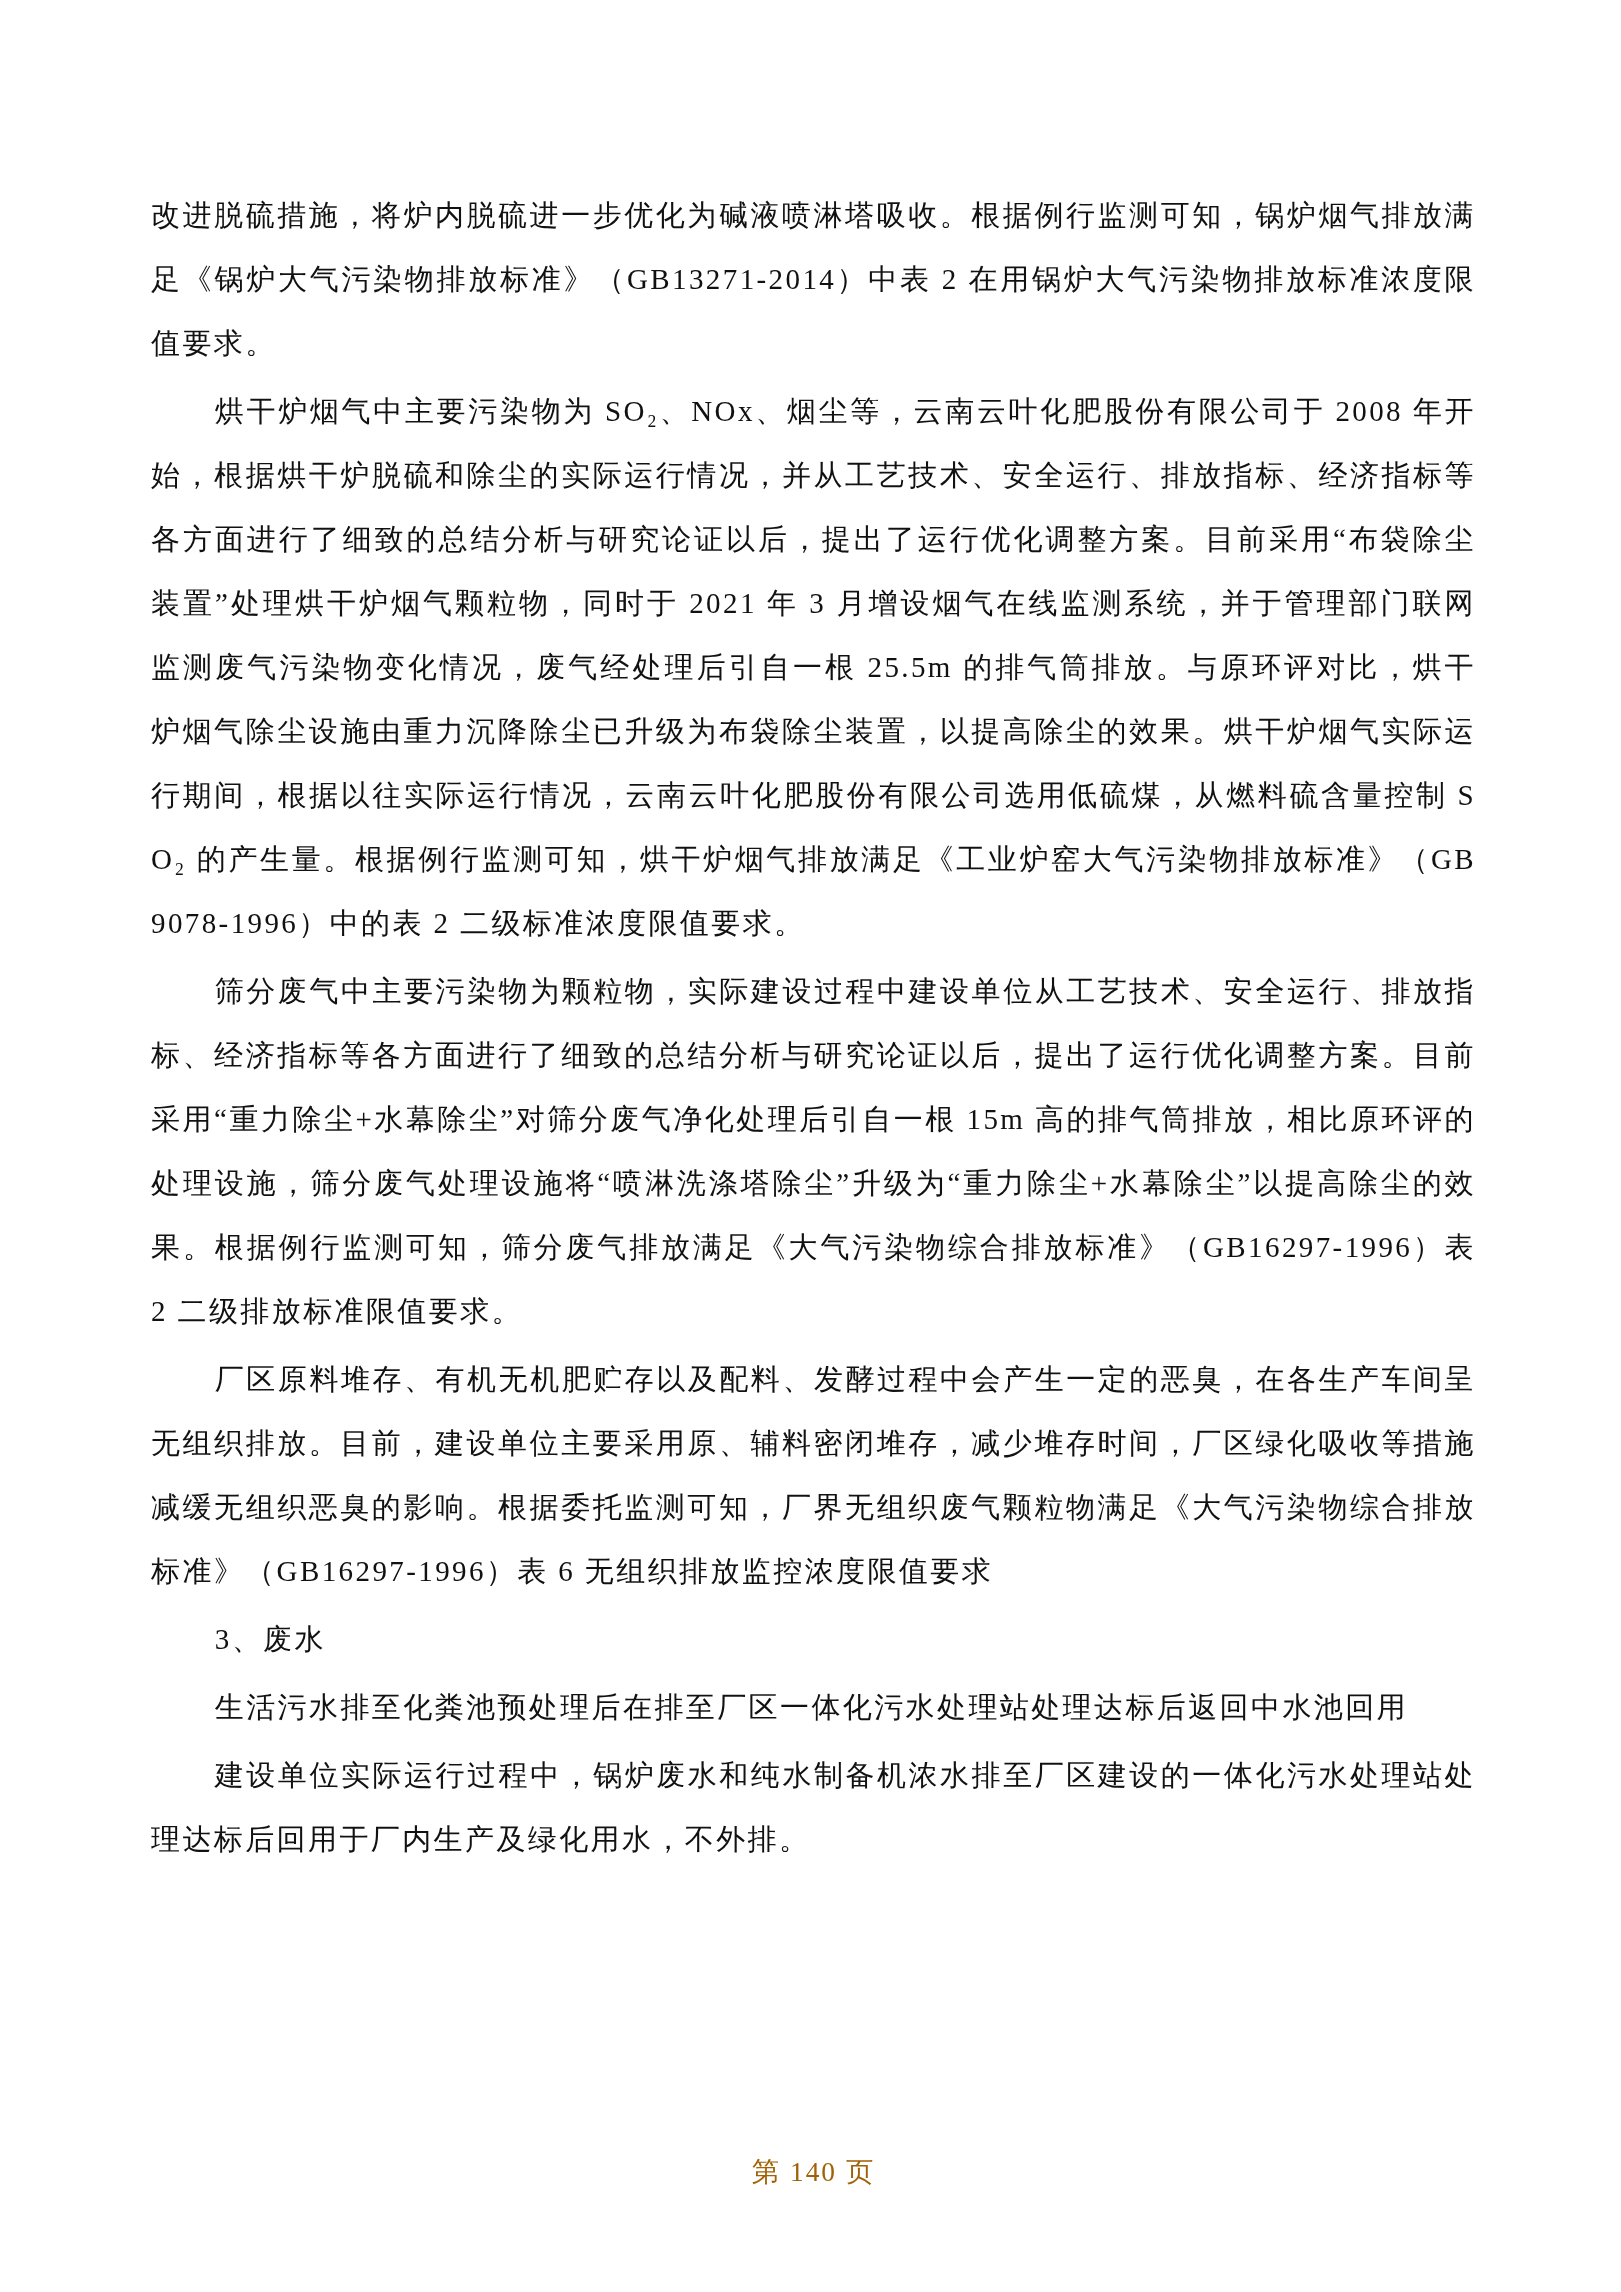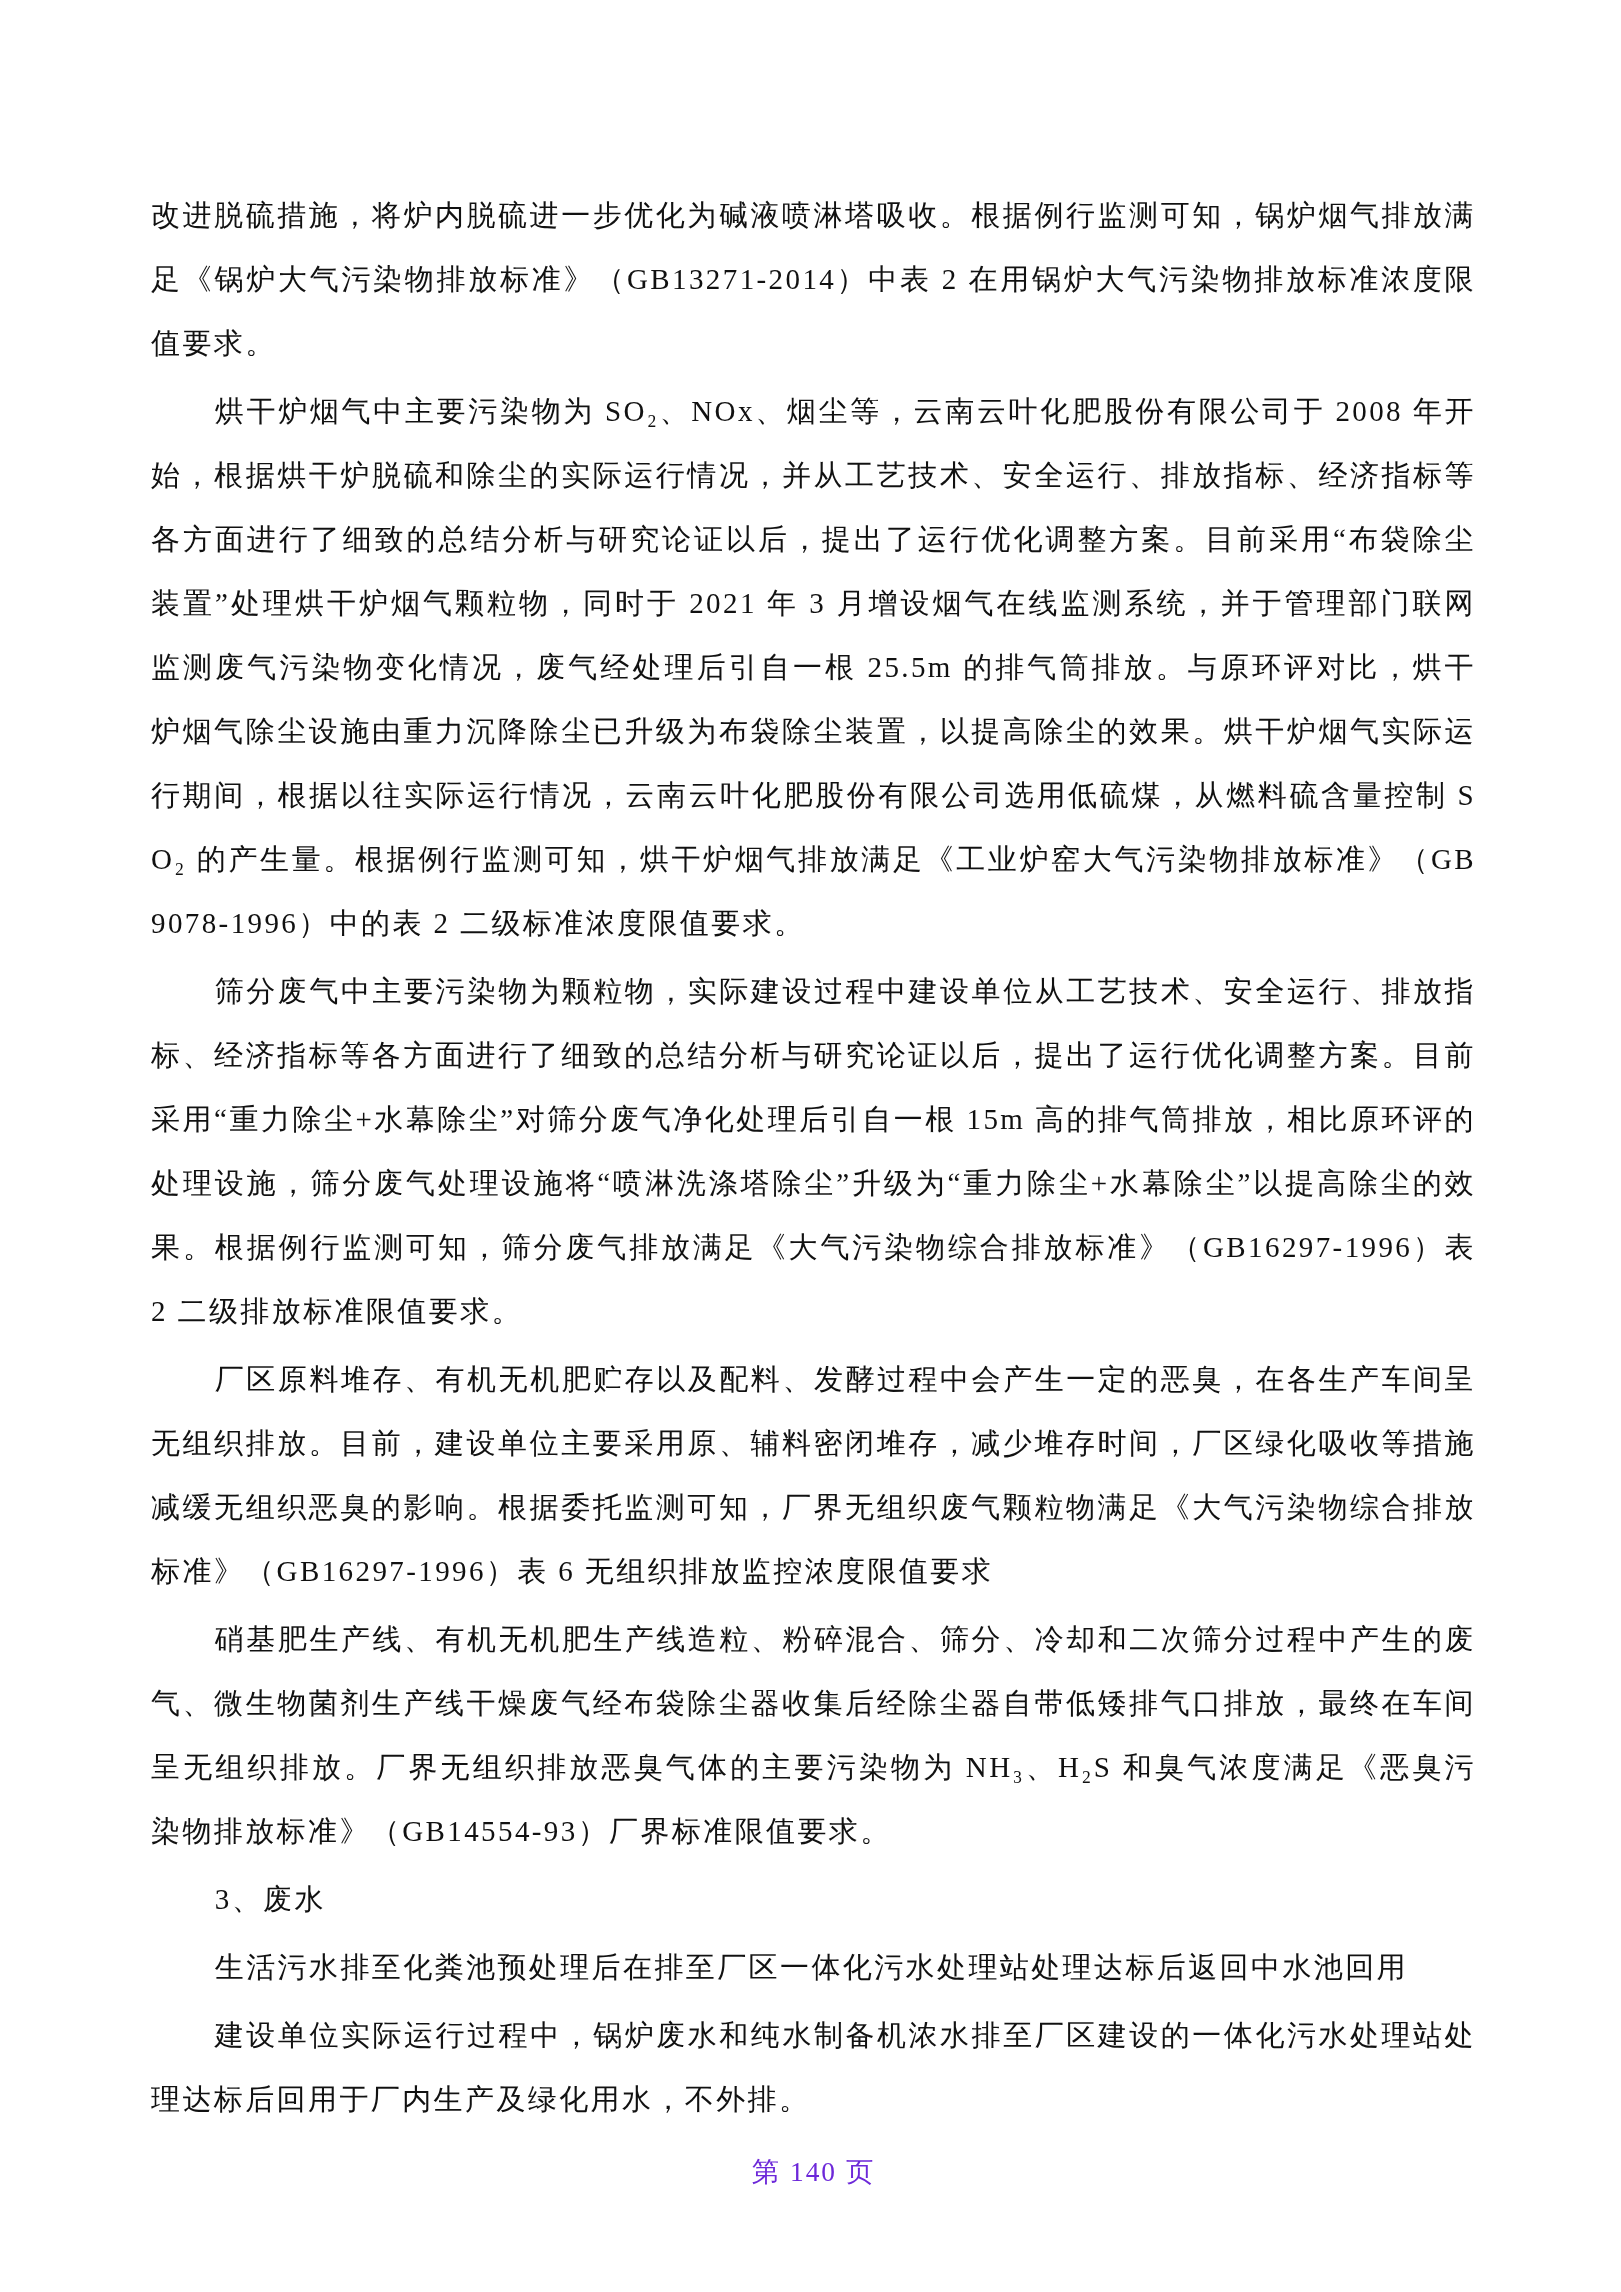--- a/index.html
+++ b/index.html
@@ -34,31 +34,30 @@
     text-indent: 2.2em;
   }
   .footer {
     position: absolute;
     top: 2154px;
     left: 147px;
     width: 1333px;
     text-align: center;
     font-size: 27.4px;
     letter-spacing: 2px;
-    color: #6d28d9;
+    color: #a16207;
   }
 </style>
 </head>
 <body>
 
 <div class="page">
   <p>改进脱硫措施，将炉内脱硫进一步优化为碱液喷淋塔吸收。根据例行监测可知，锅炉烟气排放满足《锅炉大气污染物排放标准》（GB13271-2014）中表 2 在用锅炉大气污染物排放标准浓度限值要求。</p>
   <p class="indent">烘干炉烟气中主要污染物为 SO₂、NOx、烟尘等，云南云叶化肥股份有限公司于 2008 年开始，根据烘干炉脱硫和除尘的实际运行情况，并从工艺技术、安全运行、排放指标、经济指标等各方面进行了细致的总结分析与研究论证以后，提出了运行优化调整方案。目前采用“布袋除尘装置”处理烘干炉烟气颗粒物，同时于 2021 年 3 月增设烟气在线监测系统，并于管理部门联网监测废气污染物变化情况，废气经处理后引自一根 25.5m 的排气筒排放。与原环评对比，烘干炉烟气除尘设施由重力沉降除尘已升级为布袋除尘装置，以提高除尘的效果。烘干炉烟气实际运行期间，根据以往实际运行情况，云南云叶化肥股份有限公司选用低硫煤，从燃料硫含量控制 SO₂ 的产生量。根据例行监测可知，烘干炉烟气排放满足《工业炉窑大气污染物排放标准》（GB9078-1996）中的表 2 二级标准浓度限值要求。</p>
   <p class="indent">筛分废气中主要污染物为颗粒物，实际建设过程中建设单位从工艺技术、安全运行、排放指标、经济指标等各方面进行了细致的总结分析与研究论证以后，提出了运行优化调整方案。目前采用“重力除尘+水幕除尘”对筛分废气净化处理后引自一根 15m 高的排气筒排放，相比原环评的处理设施，筛分废气处理设施将“喷淋洗涤塔除尘”升级为“重力除尘+水幕除尘”以提高除尘的效果。根据例行监测可知，筛分废气排放满足《大气污染物综合排放标准》（GB16297-1996）表 2 二级排放标准限值要求。</p>
   <p class="indent">厂区原料堆存、有机无机肥贮存以及配料、发酵过程中会产生一定的恶臭，在各生产车间呈无组织排放。目前，建设单位主要采用原、辅料密闭堆存，减少堆存时间，厂区绿化吸收等措施减缓无组织恶臭的影响。根据委托监测可知，厂界无组织废气颗粒物满足《大气污染物综合排放标准》（GB16297-1996）表 6 无组织排放监控浓度限值要求</p>
-  <p class="indent">硝基肥生产线、有机无机肥生产线造粒、粉碎混合、筛分、冷却和二次筛分过程中产生的废气、微生物菌剂生产线干燥废气经布袋除尘器收集后经除尘器自带低矮排气口排放，最终在车间呈无组织排放。厂界无组织排放恶臭气体的主要污染物为 NH₃、H₂S 和臭气浓度满足《恶臭污染物排放标准》（GB14554-93）厂界标准限值要求。</p>
   <p class="indent">3、废水</p>
   <p class="indent">生活污水排至化粪池预处理后在排至厂区一体化污水处理站处理达标后返回中水池回用</p>
   <p class="indent">建设单位实际运行过程中，锅炉废水和纯水制备机浓水排至厂区建设的一体化污水处理站处理达标后回用于厂内生产及绿化用水，不外排。</p>
 </div>
 
 <div class="footer">第 140 页</div>
 
 
 </body></html>

